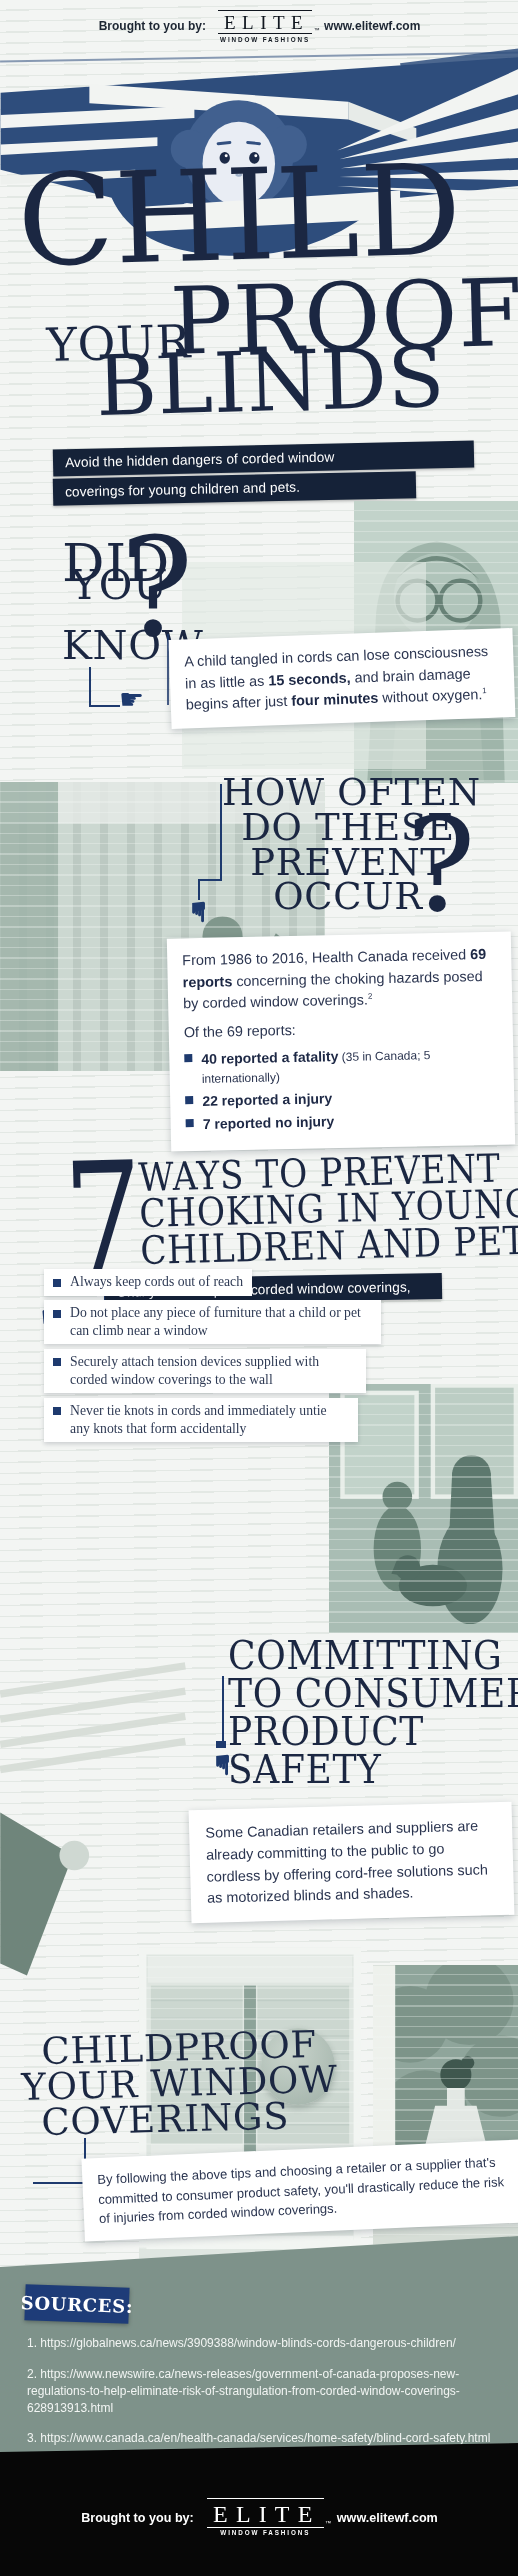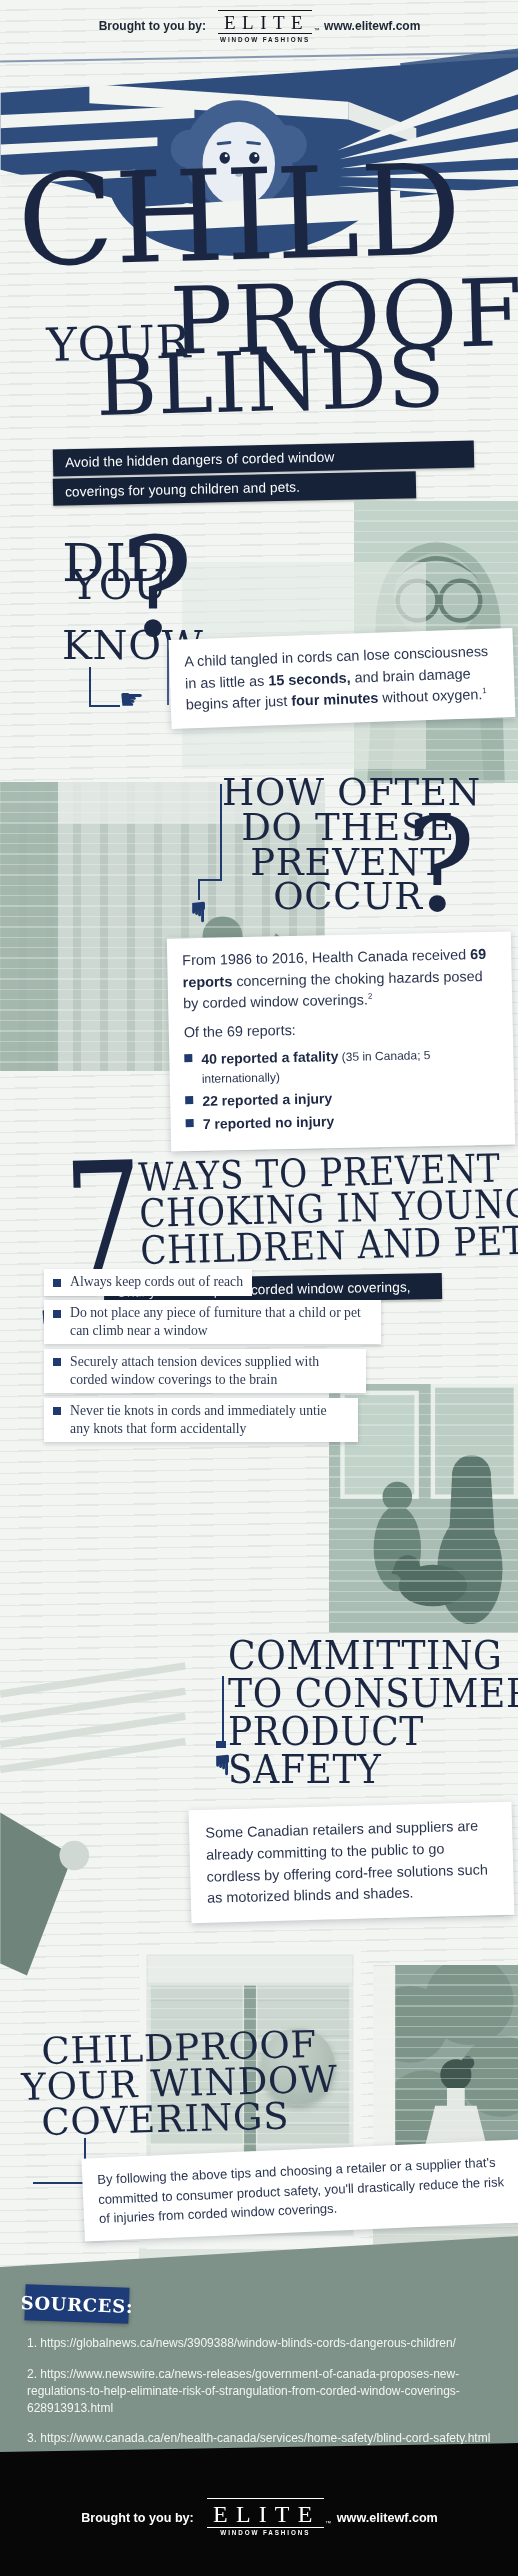--- a/index.html
+++ b/index.html
@@ -224,21 +224,21 @@
   <div class="tip">
       <span class="sq"></span>
       <span>Always keep cords out of reach</span>
     </div>
   <div class="tip">
       <span class="sq"></span>
       <span>Do not place any piece of furniture that a child or pet can climb near a window</span>
     </div>
   <div class="tip">
       <span class="sq"></span>
-      <span>Securely attach tension devices supplied with corded window coverings to the brain</span>
+      <span>Securely attach tension devices supplied with corded window coverings to the wall</span>
     </div>
   <div class="tip">
       <span class="sq"></span>
       <span>Never tie knots in cords and immediately untie any knots that form accidentally</span>
     </div>
 </div>
 
 <svg class="s" style="left:0;top:1657px;" width="193" height="348" viewBox="0 0 260 470">
   <g stroke="#d6dcd6" stroke-width="10" opacity=".9">
     <line x1="0" y1="50" x2="250" y2="12"></line>

